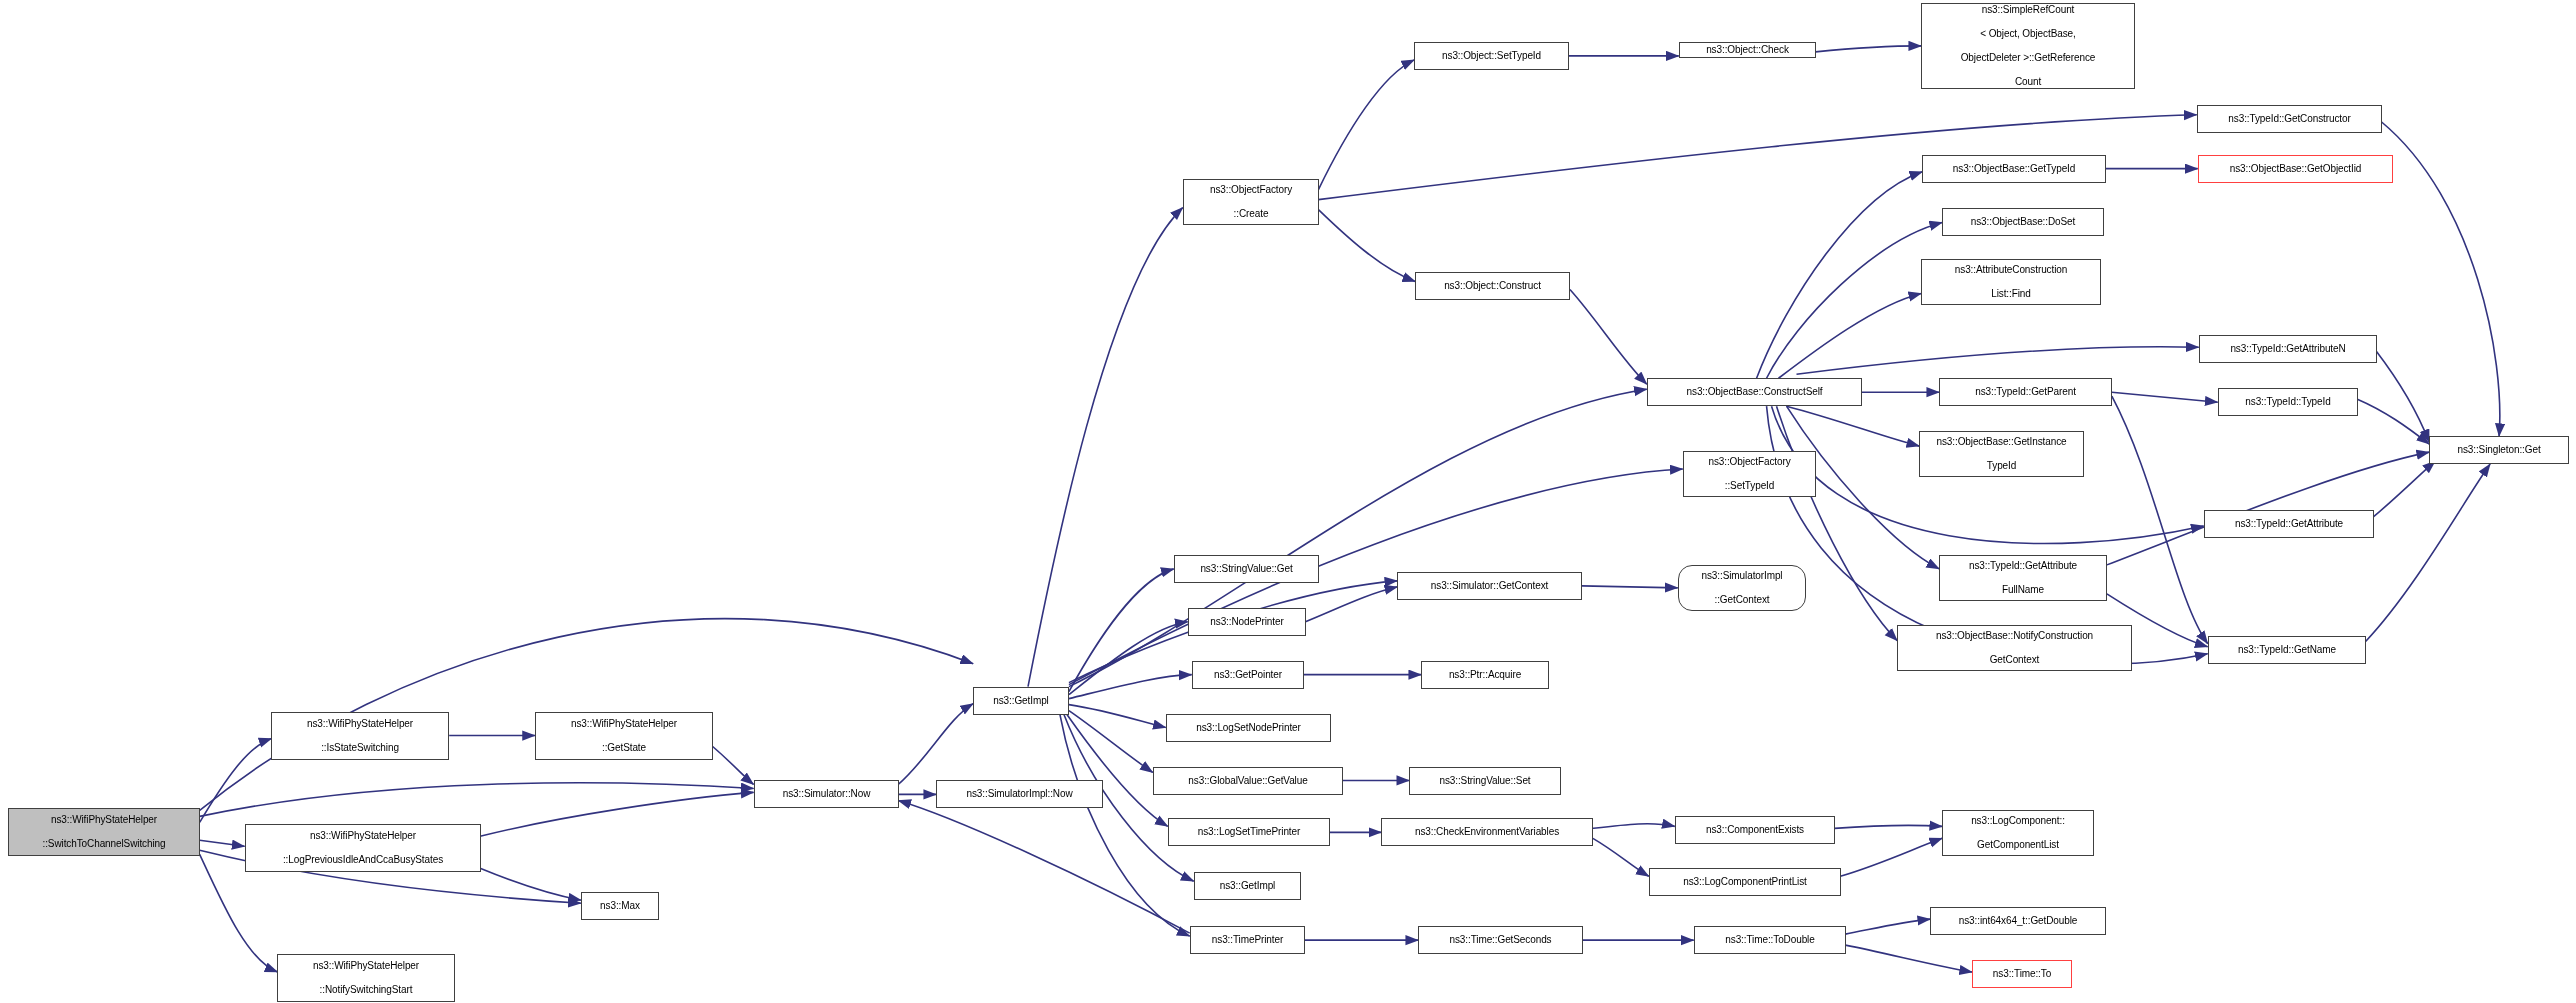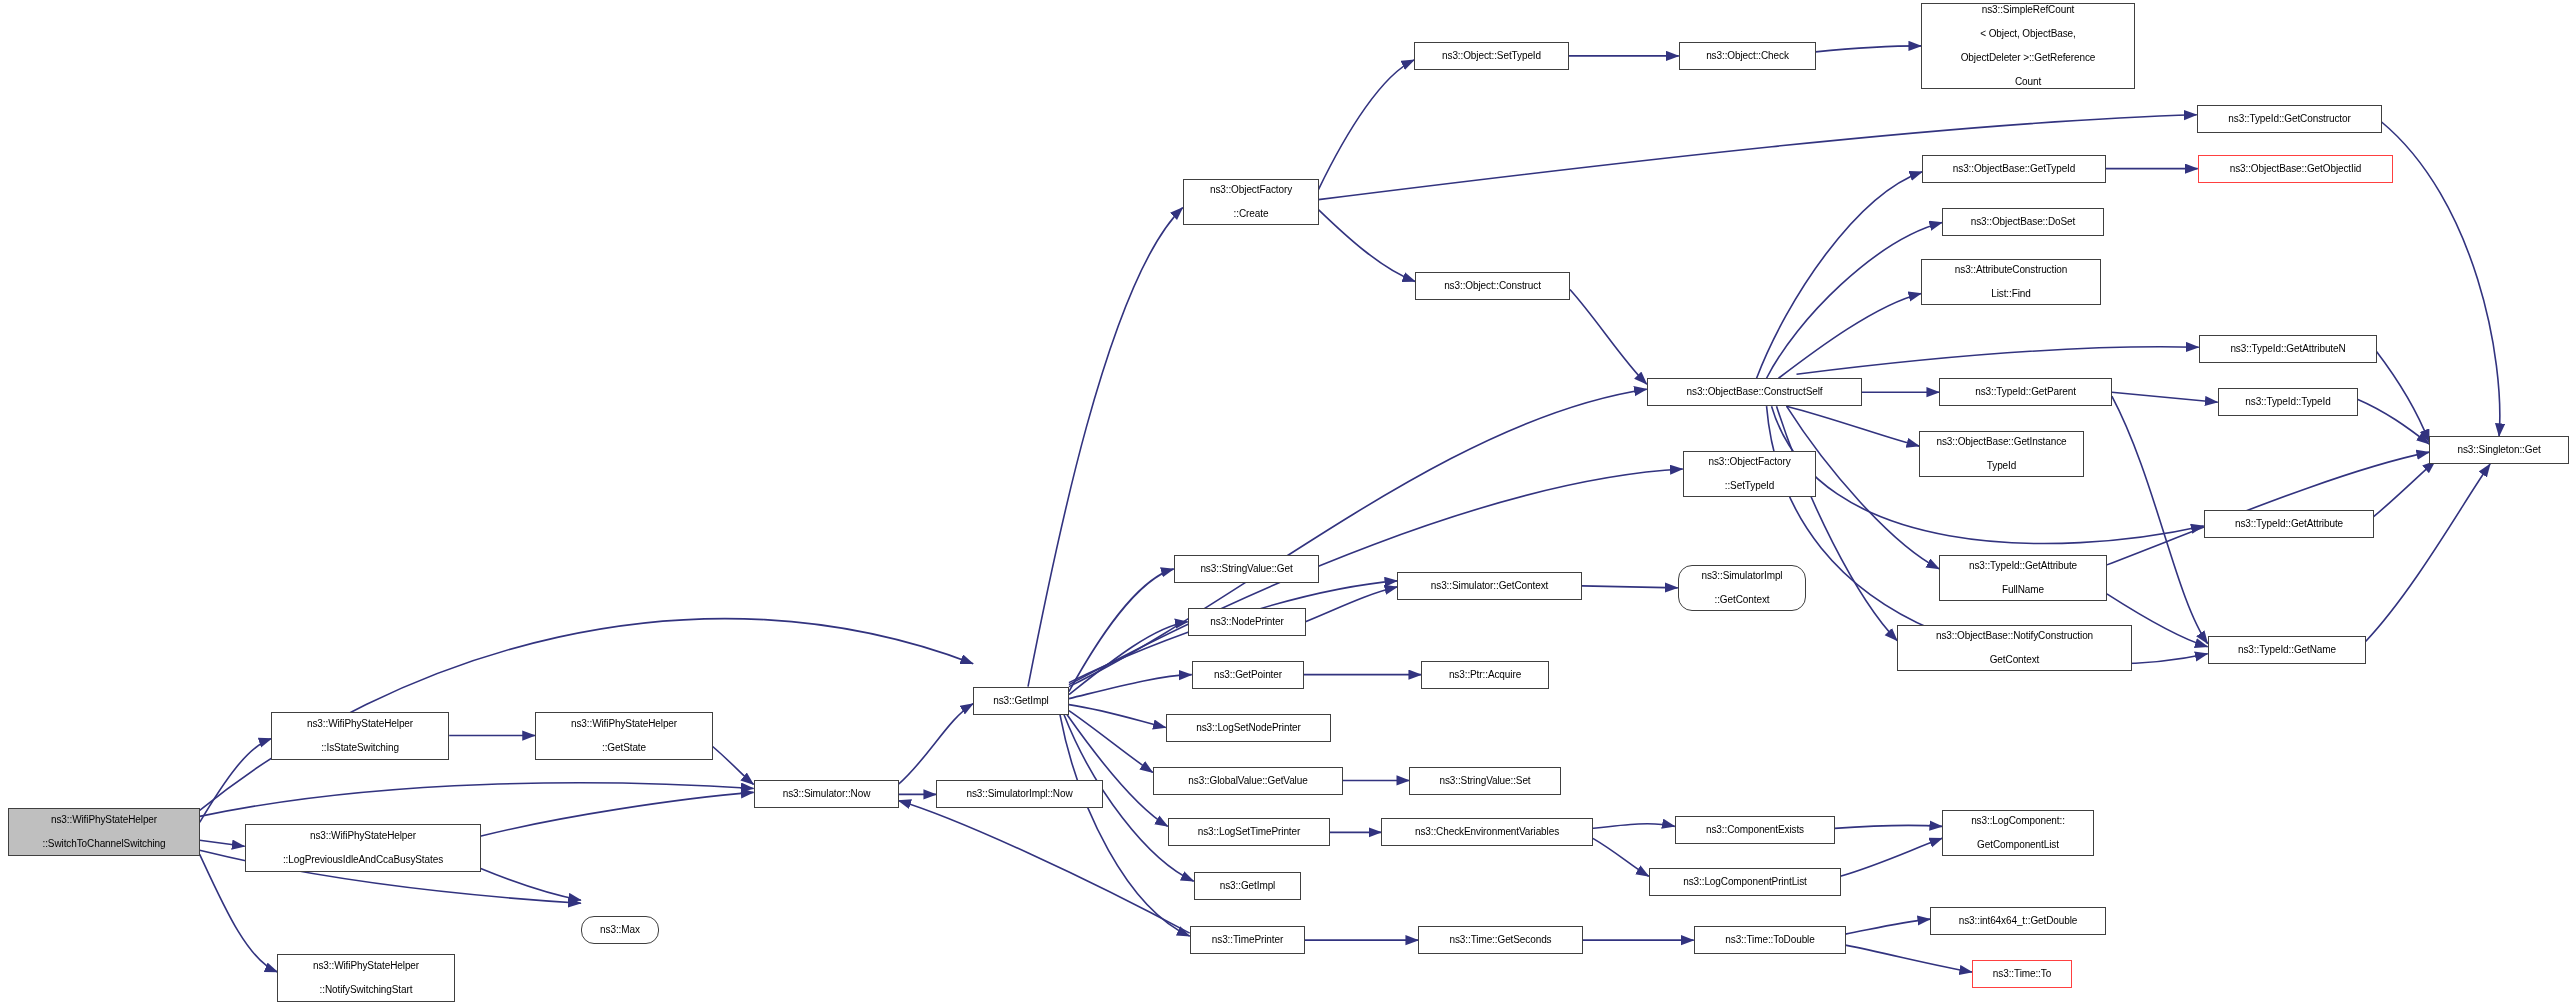--- a/index.html
+++ b/index.html
@@ -128,21 +128,21 @@
   </svg>
   <div id="node-layer">
       <div class="node root" style="left: 8px; top: 808px; width: 192px; height: 48px; background: rgb(191, 191, 191);">ns3::WifiPhyStateHelper
 ::SwitchToChannelSwitching</div>
       <div class="node" style="left: 271px; top: 712px; width: 178px; height: 48px;">ns3::WifiPhyStateHelper
 ::IsStateSwitching</div>
       <div class="node" style="left: 535px; top: 712px; width: 178px; height: 48px;">ns3::WifiPhyStateHelper
 ::GetState</div>
       <div class="node" style="left: 245px; top: 824px; width: 236px; height: 48px;">ns3::WifiPhyStateHelper
 ::LogPreviousIdleAndCcaBusyStates</div>
-      <div class="node" style="left: 581px; top: 916px; width: 78px; height: 28px; border-radius: 13px;">ns3::Max</div>
+      <div class="node" style="left: 581px; top: 892px; width: 78px; height: 28px;">ns3::Max</div>
       <div class="node" style="left: 277px; top: 954px; width: 178px; height: 48px;">ns3::WifiPhyStateHelper
 ::NotifySwitchingStart</div>
       <div class="node" style="left: 754px; top: 780px; width: 145px; height: 28px;">ns3::Simulator::Now</div>
       <div class="node" style="left: 936px; top: 780px; width: 167px; height: 28px;">ns3::SimulatorImpl::Now</div>
       <div class="node" style="left: 973px; top: 687px; width: 96px; height: 28px;">ns3::GetImpl</div>
       <div class="node" style="left: 1174px; top: 555px; width: 145px; height: 28px;">ns3::StringValue::Get</div>
       <div class="node" style="left: 1188px; top: 608px; width: 118px; height: 28px;">ns3::NodePrinter</div>
       <div class="node" style="left: 1192px; top: 661px; width: 112px; height: 28px;">ns3::GetPointer</div>
       <div class="node" style="left: 1166px; top: 714px; width: 165px; height: 28px;">ns3::LogSetNodePrinter</div>
       <div class="node" style="left: 1153px; top: 767px; width: 190px; height: 28px;">ns3::GlobalValue::GetValue</div>
@@ -159,21 +159,21 @@
       <div class="node" style="left: 1649px; top: 868px; width: 192px; height: 28px;">ns3::LogComponentPrintList</div>
       <div class="node" style="left: 1418px; top: 926px; width: 165px; height: 28px;">ns3::Time::GetSeconds</div>
       <div class="node" style="left: 1694px; top: 926px; width: 152px; height: 28px;">ns3::Time::ToDouble</div>
       <div class="node" style="left: 1942px; top: 810px; width: 152px; height: 46px;">ns3::LogComponent::
 GetComponentList</div>
       <div class="node" style="left: 1930px; top: 907px; width: 176px; height: 28px;">ns3::int64x64_t::GetDouble</div>
       <div class="node hilite" style="left: 1972px; top: 960px; width: 100px; height: 28px; border-color: rgb(255, 64, 64);">ns3::Time::To</div>
       <div class="node" style="left: 1183px; top: 179px; width: 136px; height: 46px;">ns3::ObjectFactory
 ::Create</div>
       <div class="node" style="left: 1414px; top: 42px; width: 155px; height: 28px;">ns3::Object::SetTypeId</div>
-      <div class="node" style="left: 1679px; top: 42px; width: 137px; height: 28px;">ns3::Object::Check</div>
+      <div class="node" style="left: 1679px; top: 42px; width: 137px; height: 16px;">ns3::Object::Check</div>
       <div class="node" style="left: 1921px; top: 3px; width: 214px; height: 86px;">ns3::SimpleRefCount
 &lt; Object, ObjectBase,
 ObjectDeleter &gt;::GetReference
 Count</div>
       <div class="node" style="left: 1415px; top: 272px; width: 155px; height: 28px;">ns3::Object::Construct</div>
       <div class="node" style="left: 1647px; top: 378px; width: 215px; height: 28px;">ns3::ObjectBase::ConstructSelf</div>
       <div class="node" style="left: 1922px; top: 155px; width: 184px; height: 28px;">ns3::ObjectBase::GetTypeId</div>
       <div class="node" style="left: 1942px; top: 208px; width: 162px; height: 28px;">ns3::ObjectBase::DoSet</div>
       <div class="node" style="left: 1921px; top: 259px; width: 180px; height: 46px;">ns3::AttributeConstruction
 List::Find</div>

